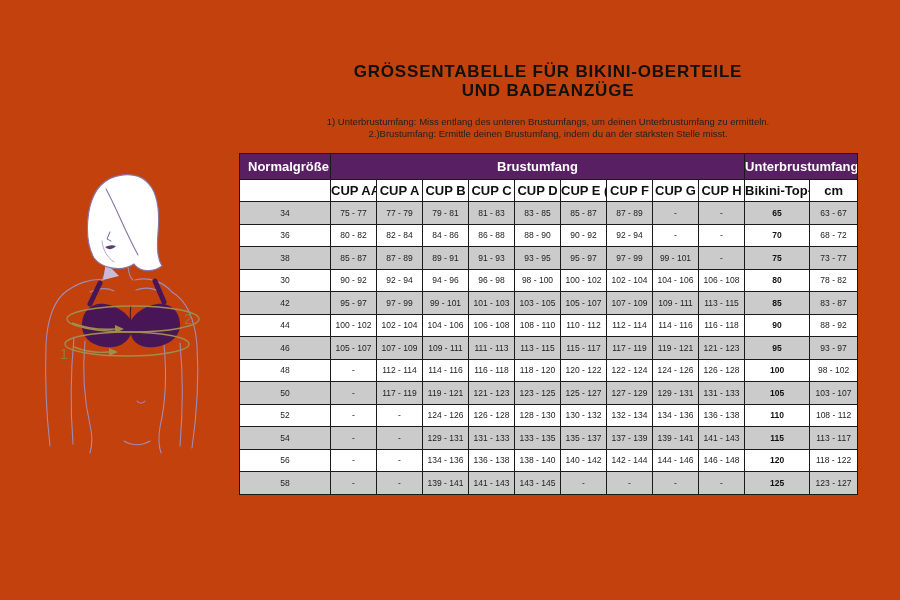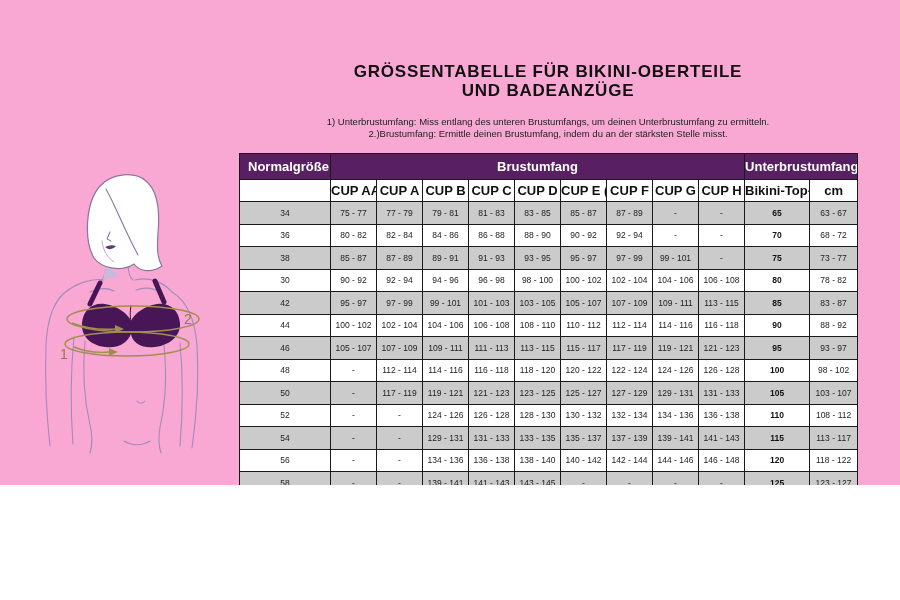--- a/index.html
+++ b/index.html
@@ -1,20 +1,20 @@
 <!DOCTYPE html>
 <html><head>
 <meta charset="utf-8">
 <style>
   html, body { margin: 0; padding: 0; background: #ffffff; }
   .page {
     position: relative;
     width: 900px;
-    height: 485px;
-    background: #f9a8d4;
+    height: 600px;
+    background: #c2410c;
     overflow: hidden;
     font-family: "Liberation Sans", sans-serif;
     color: #1c1c1c;
   }
 
   
   .heading {
     position: absolute;
     left: 239px; top: 62px; width: 618px;
     text-align: center;

